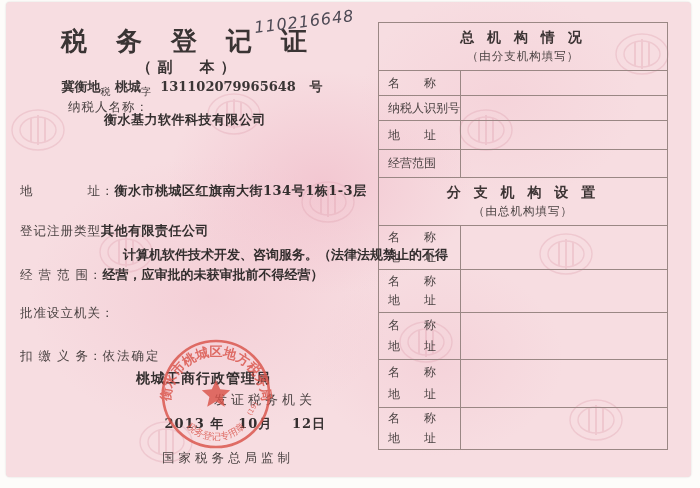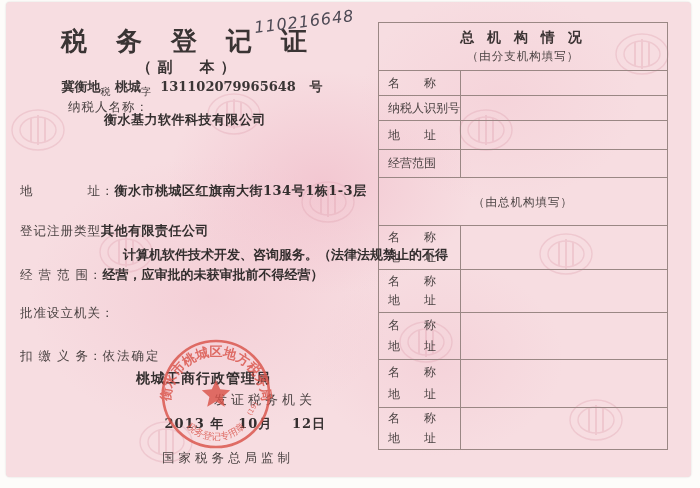--- a/index.html
+++ b/index.html
@@ -154,20 +154,21 @@
       <div class="rt-label">地　　址</div>
       <div class="rt-value"></div>
     </div>
 
     <div class="rt-row" style="height:28px;">
       <div class="rt-label">经营范围</div>
       <div class="rt-value"></div>
     </div>
 
     <div class="rt-row rt-head" style="height:48px;">
+      <div class="rt-h1">分 支 机 构 设 置</div>
       <div class="rt-h2">（由总机构填写）</div>
     </div>
 
     <div class="rt-row" style="height:44px;">
       <div class="rt-label two">
         <span>名　　称</span>
         <span>地　　址</span>
       </div>
       <div class="rt-value"></div>
     </div>

